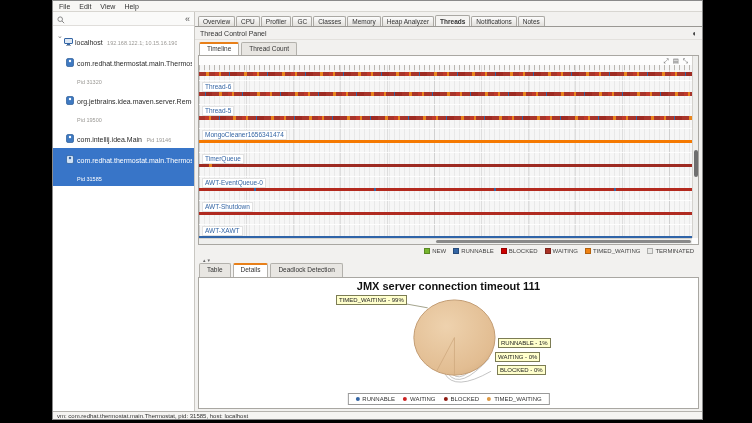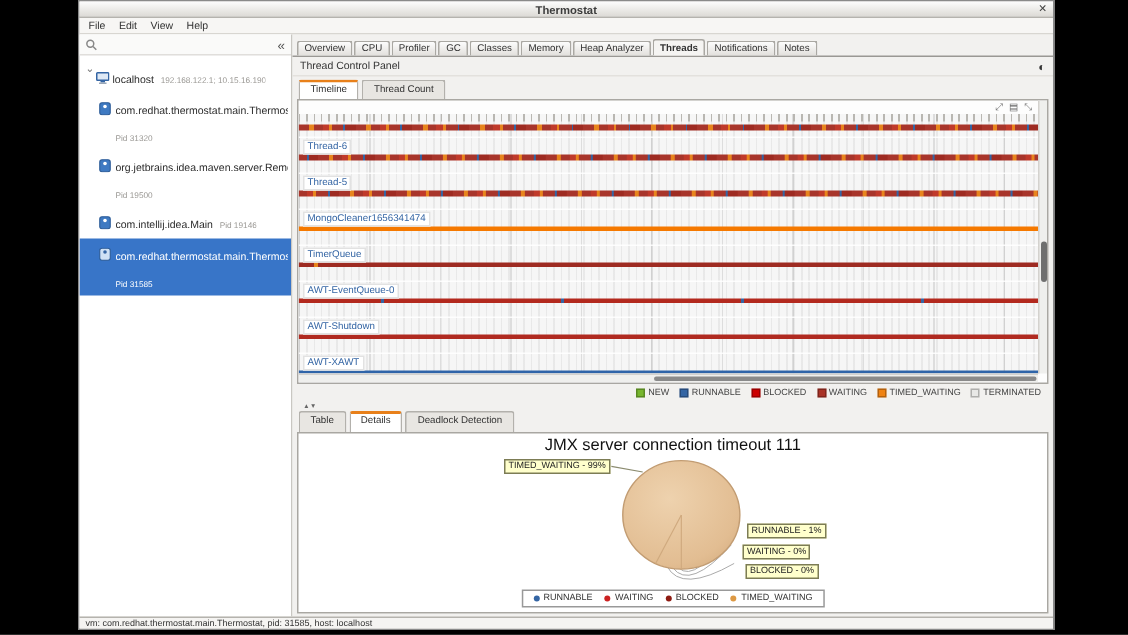--- a/index.html
+++ b/index.html
@@ -91,21 +91,21 @@
     padding:0 8px; flex:0 0 auto; }
   .lg-item { display:flex; align-items:center; gap:2px; }
   .lg-sq { width:6px; height:6px; border:1px solid rgba(0,0,0,0.25); }
   .lg-item span.lbl { font-size:6px; color:#444; }
 
   
   .splitter { height:6px; display:flex; align-items:center; gap:2px; padding-left:8px; flex:0 0 auto; }
   .splitter span { font-size:5px; color:#666; line-height:5px; cursor:pointer; }
   .dtabs { display:flex; gap:2px; padding:0 4px; height:14px; flex:0 0 auto; }
   .dcontent { flex:1; margin:0 3px 2px 3px; border:1px solid #a9a7a2; background:#fff; position:relative; overflow:hidden; }
-  .pie-title { text-align:center; font-size:11px; font-weight:normal; color:#111; margin-top:2px;
+  .pie-title { text-align:center; font-size:11px; font-weight:bold; color:#111; margin-top:2px;
     font-family:"Liberation Sans", sans-serif; }
   .pie-svg { position:absolute; left:0; top:0; width:100%; height:100%; }
   .callout { position:absolute; background:#ffffcc; border:1px solid #7c7c55; font-size:6px; color:#222;
     padding:0px 2px; line-height:8px; white-space:nowrap; }
   .pie-legend { position:absolute; left:50%; transform:translateX(-50%); bottom:3px; border:1px solid #999;
     background:#fff; display:flex; gap:8px; padding:2px 7px; align-items:center; }
   .pl-item { display:flex; align-items:center; gap:3px; }
   .pl-dot { width:4px; height:4px; border-radius:50%; }
   .pl-item span.lbl { font-size:6px; color:#333; }
 
@@ -113,24 +113,20 @@
   .statusbar { height:8px; background:#f5f4f2; border-top:1px solid #b5b3ae; display:flex; align-items:center;
     padding:0 4px; flex:0 0 auto; }
   .statusbar span { font-size:6px; color:#333; white-space:nowrap; }
 </style>
 </head>
 <body>
 
 <div id="stage">
 <div id="app-window">
 
-  <div class="titlebar">
-    <span class="t-title">Thermostat</span>
-    <span class="t-close">✕</span>
-  </div>
 
   <div class="menubar">
     <span>File</span>
     <span>Edit</span>
     <span>View</span>
     <span>Help</span>
   </div>
 
   <div class="body-row">
 

